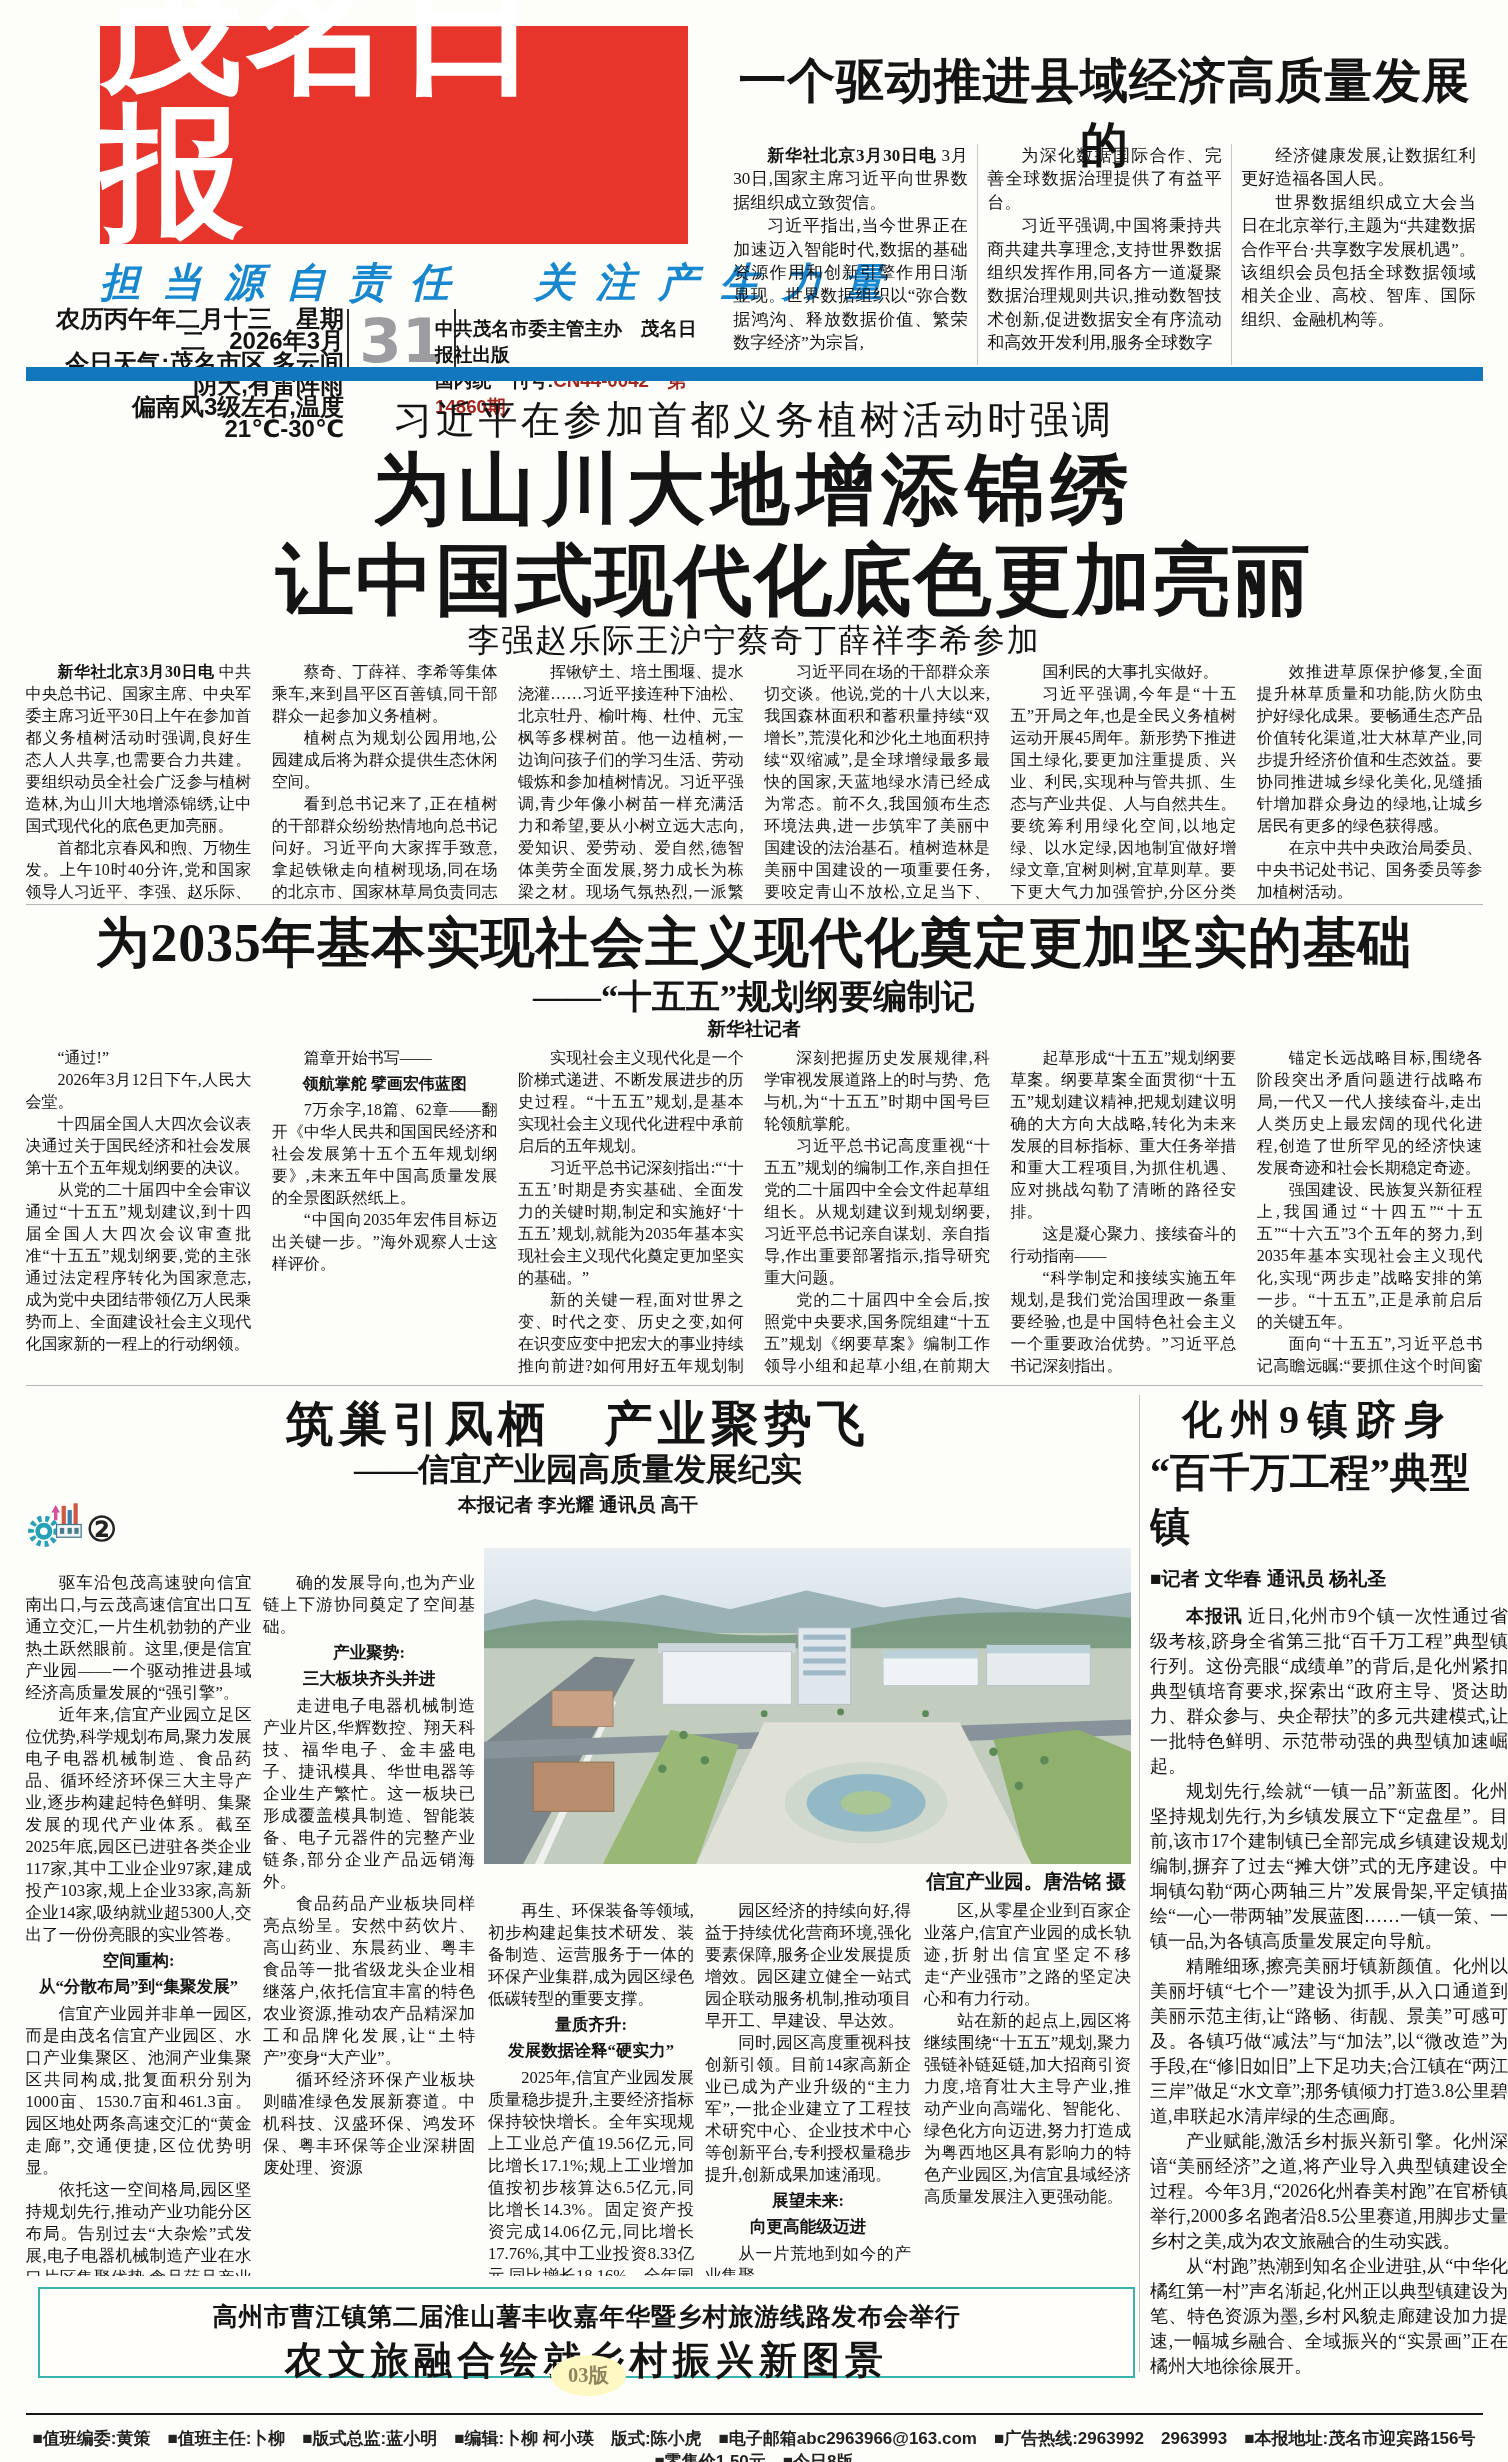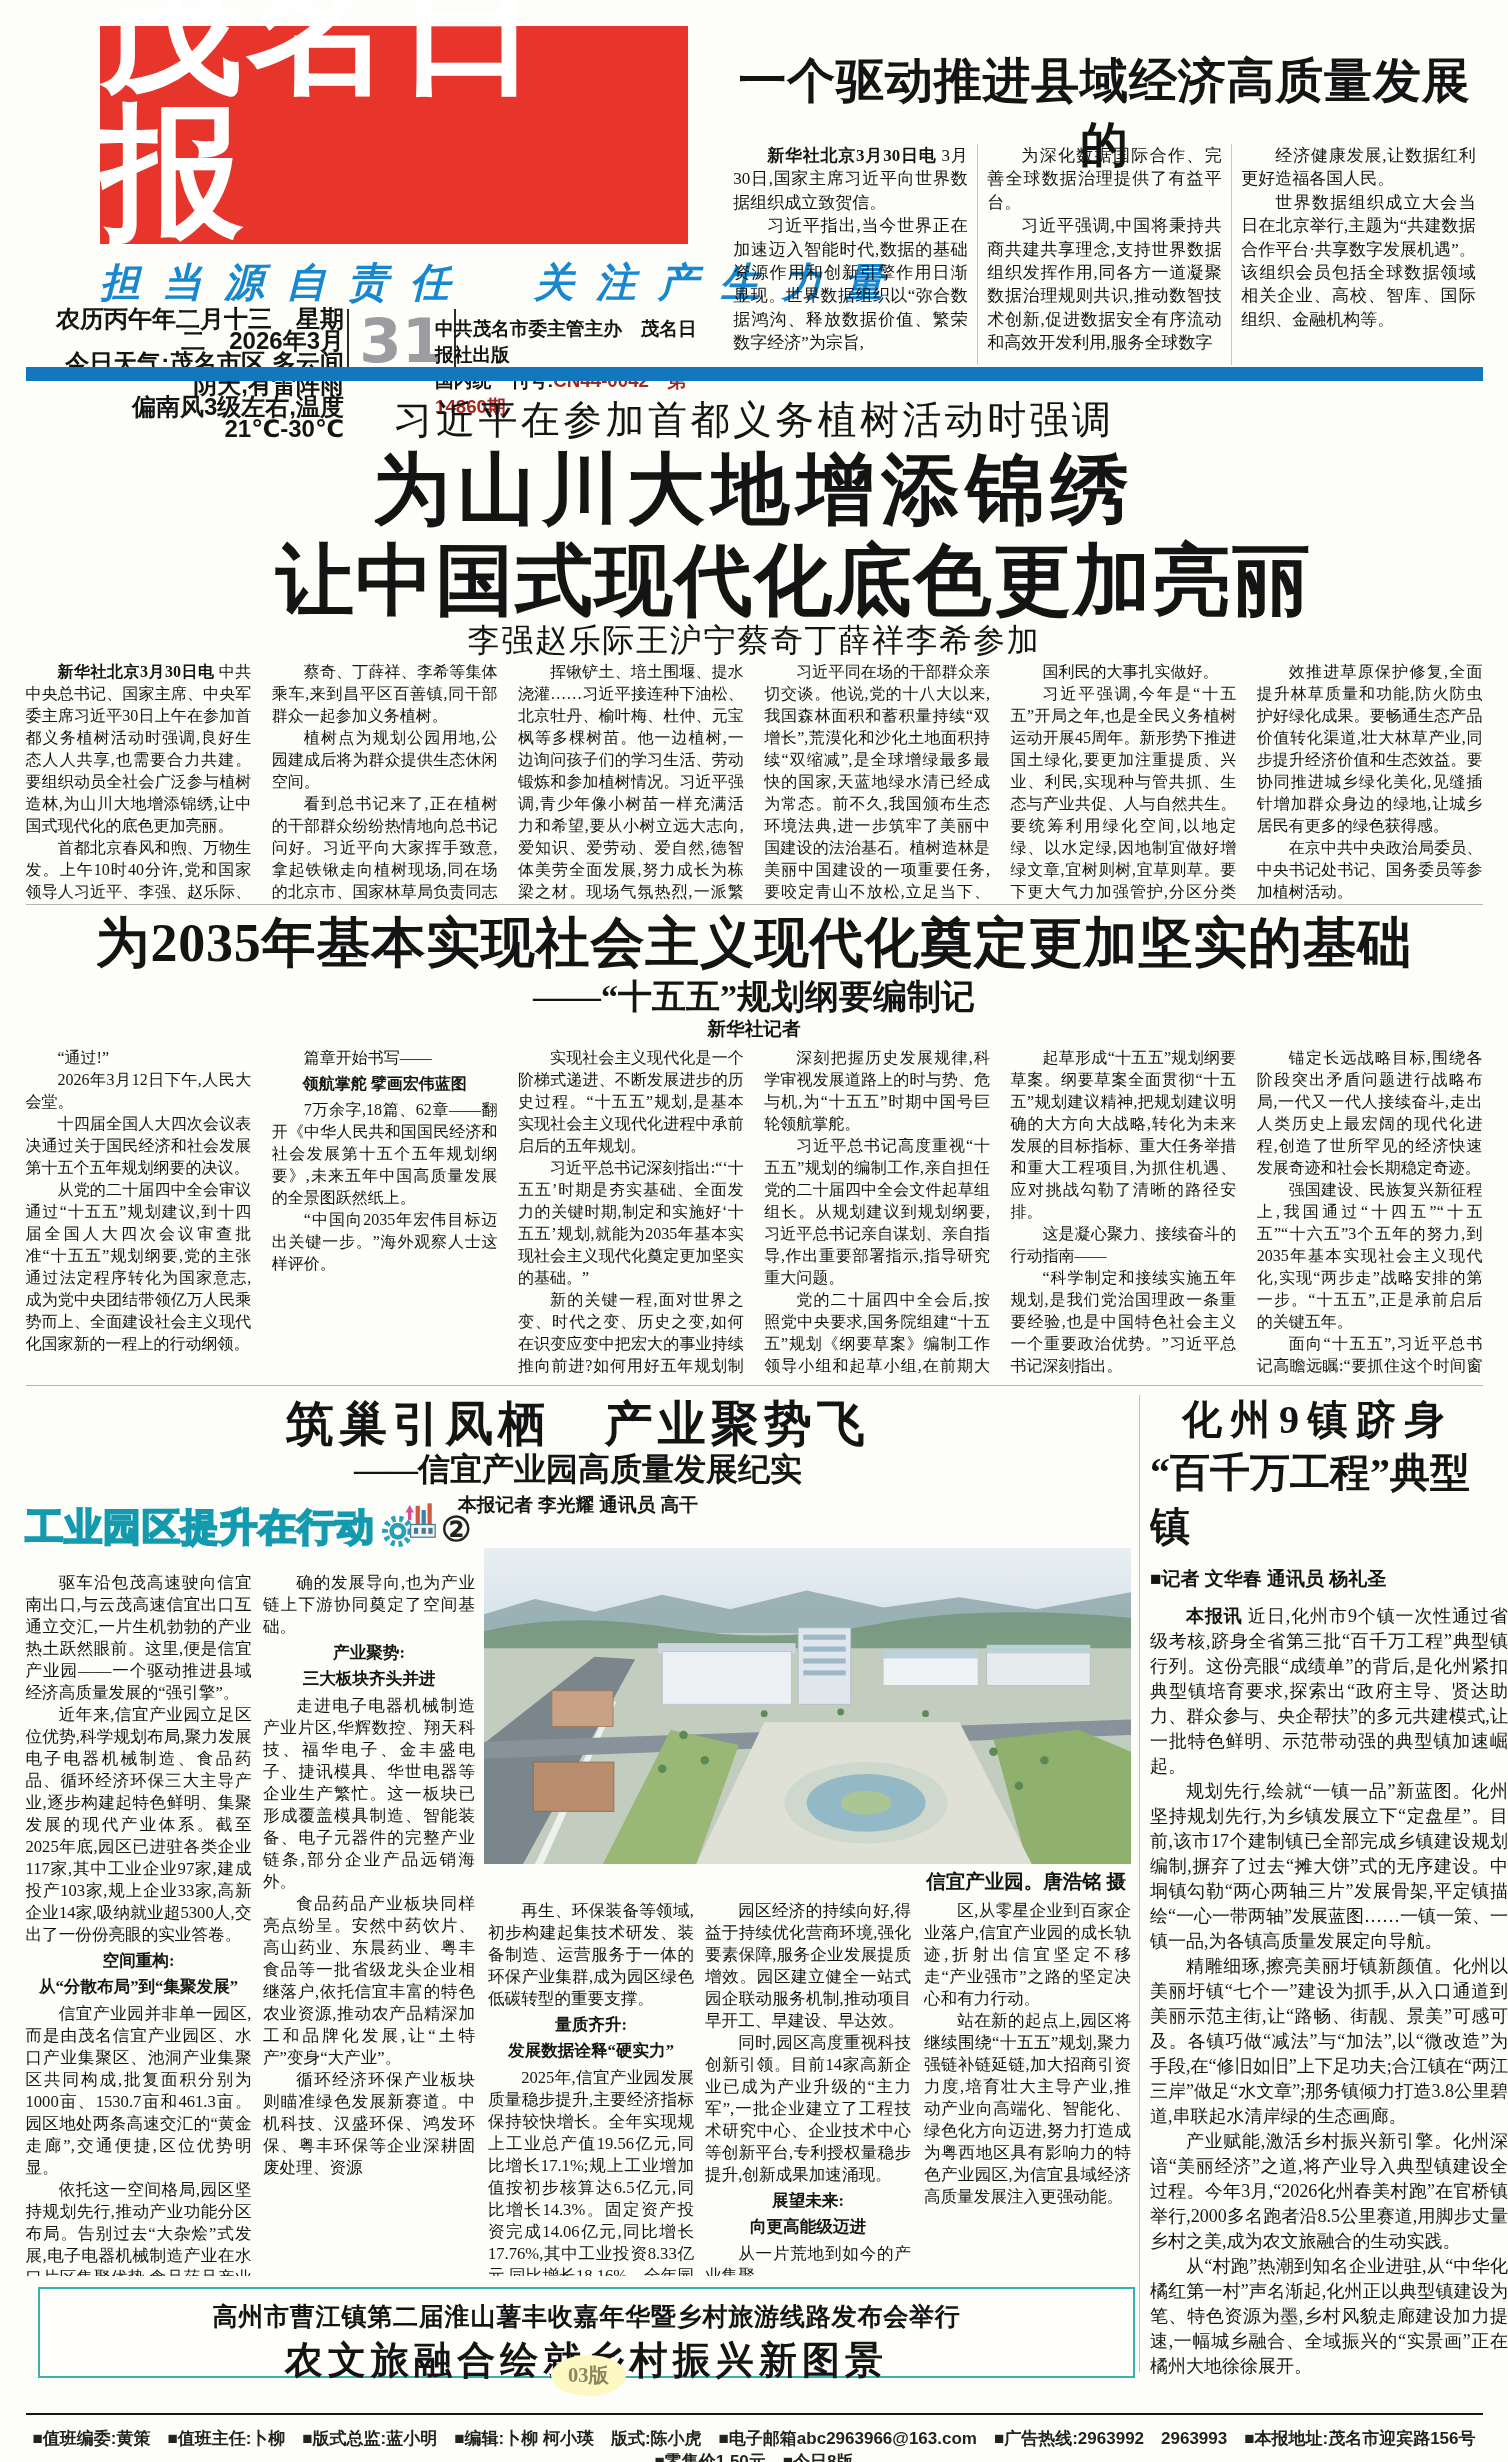--- a/index.html
+++ b/index.html
@@ -191,21 +191,20 @@
       </div>
   </div>
 
   <div class="abs sep" style="top:1385px;"></div>
 
   <div class="abs park-headline">筑巢引凤栖　产业聚势飞</div>
   <div class="abs park-subtitle">——信宜产业园高质量发展纪实</div>
   <div class="abs park-byline">本报记者 李光耀 通讯员 高干</div>
 
   <div class="abs badge">
-    <span class="badge-text">工业园区提升在行动</span>
     <span>
       <svg width="56" height="51" viewBox="0 0 66 60">
         <circle cx="21" cy="38" r="15" fill="none" stroke="#28a0b8" stroke-width="7" stroke-dasharray="4.5 4.5"></circle>
         <circle cx="21" cy="38" r="10" fill="#28a0b8"></circle>
         <circle cx="21" cy="38" r="4.5" fill="#ffffff"></circle>
         <path d="M30,16 l5,-9 5,9 h-3 v9 h-4 v-9 Z" fill="#d84f9a"></path>
         <rect x="42" y="8" width="5" height="22" fill="#cf5a43"></rect>
         <rect x="49" y="13" width="5" height="17" fill="#3f7fae"></rect>
         <rect x="56" y="5" width="5" height="25" fill="#cf5a43"></rect>
         <rect x="36" y="30" width="29" height="15" fill="#eef6f8" stroke="#4a7b8c" stroke-width="1.5"></rect>

